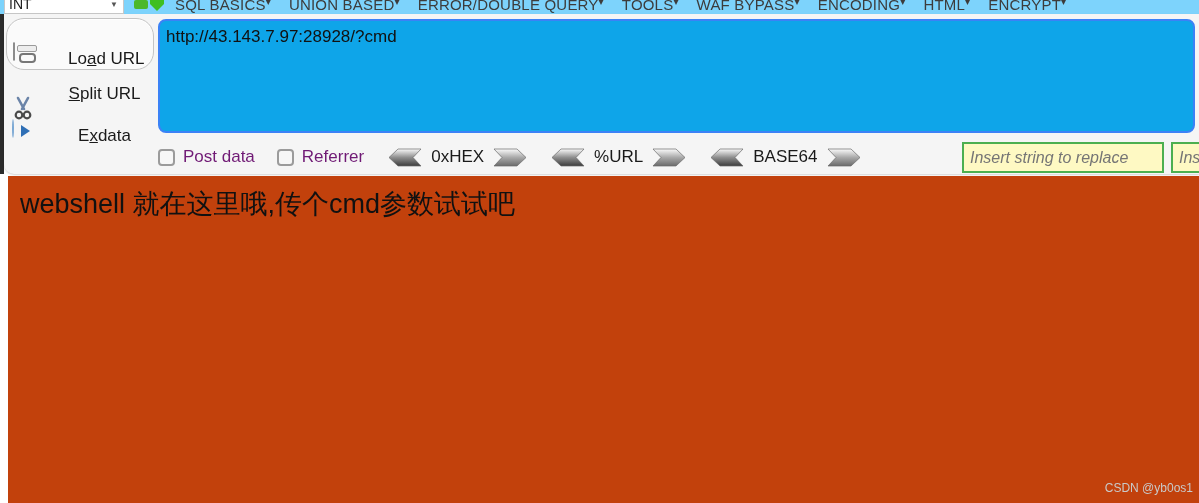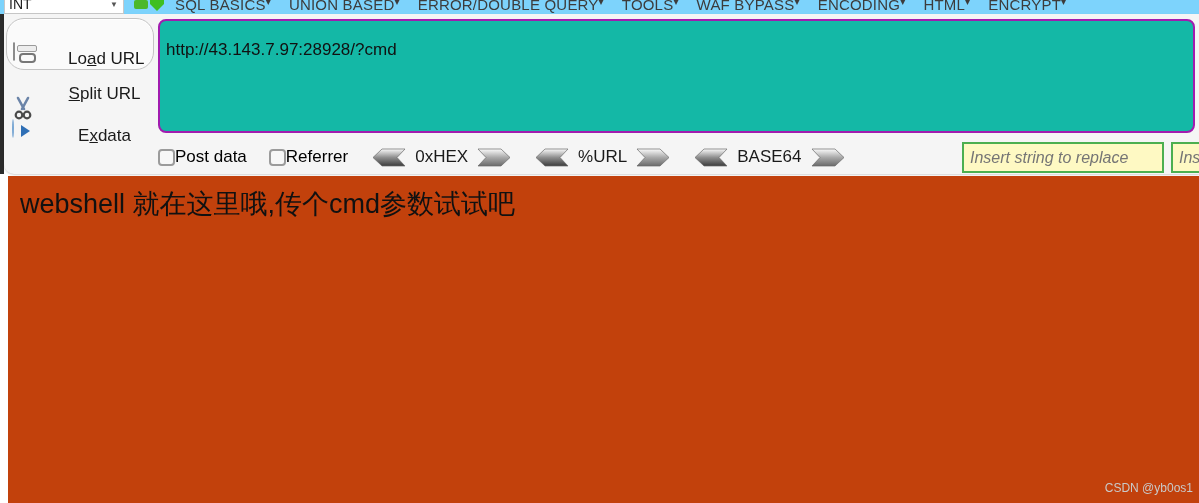--- a/index.html
+++ b/index.html
@@ -195,24 +195,24 @@
     border-left: 9px solid #2f6fb5;
     border-top: 6px solid transparent;
     border-bottom: 6px solid transparent;
   }
 
   
   .url-box {
     position: absolute;
     left: 154px; top: 5px;
     width: 1037px; height: 114px;
-    border: 2px solid #a21caf;
+    border: 2px solid #3b82f6;
     border-radius: 8px;
-    background: #14b8a6;
-    padding: 18px 6px;
+    background: #0ea5e9;
+    padding: 5px 6px;
     font-size: 17px;
     color: #111;
     font-family: "Liberation Sans", sans-serif;
     resize: none;
     outline: none;
     overflow: hidden;
     line-height: 22px;
   }
 
   
@@ -229,22 +229,23 @@
     cursor: pointer;
     margin-right: 22px;
   }
   .chk {
     width: 17px; height: 17px;
     border: 2px solid #9b9b9b;
     border-radius: 4px;
     background: #f7f7f7;
   }
   .chk-lbl {
+    margin-left: 8px;
     font-size: 17px;
-    color: #000000;
+    color: #701a75;
     white-space: nowrap;
   }
 
   .codec {
     display: flex;
     align-items: flex-end;
     margin-right: 20px;
   }
   .codec .name {
     font-size: 17px;

